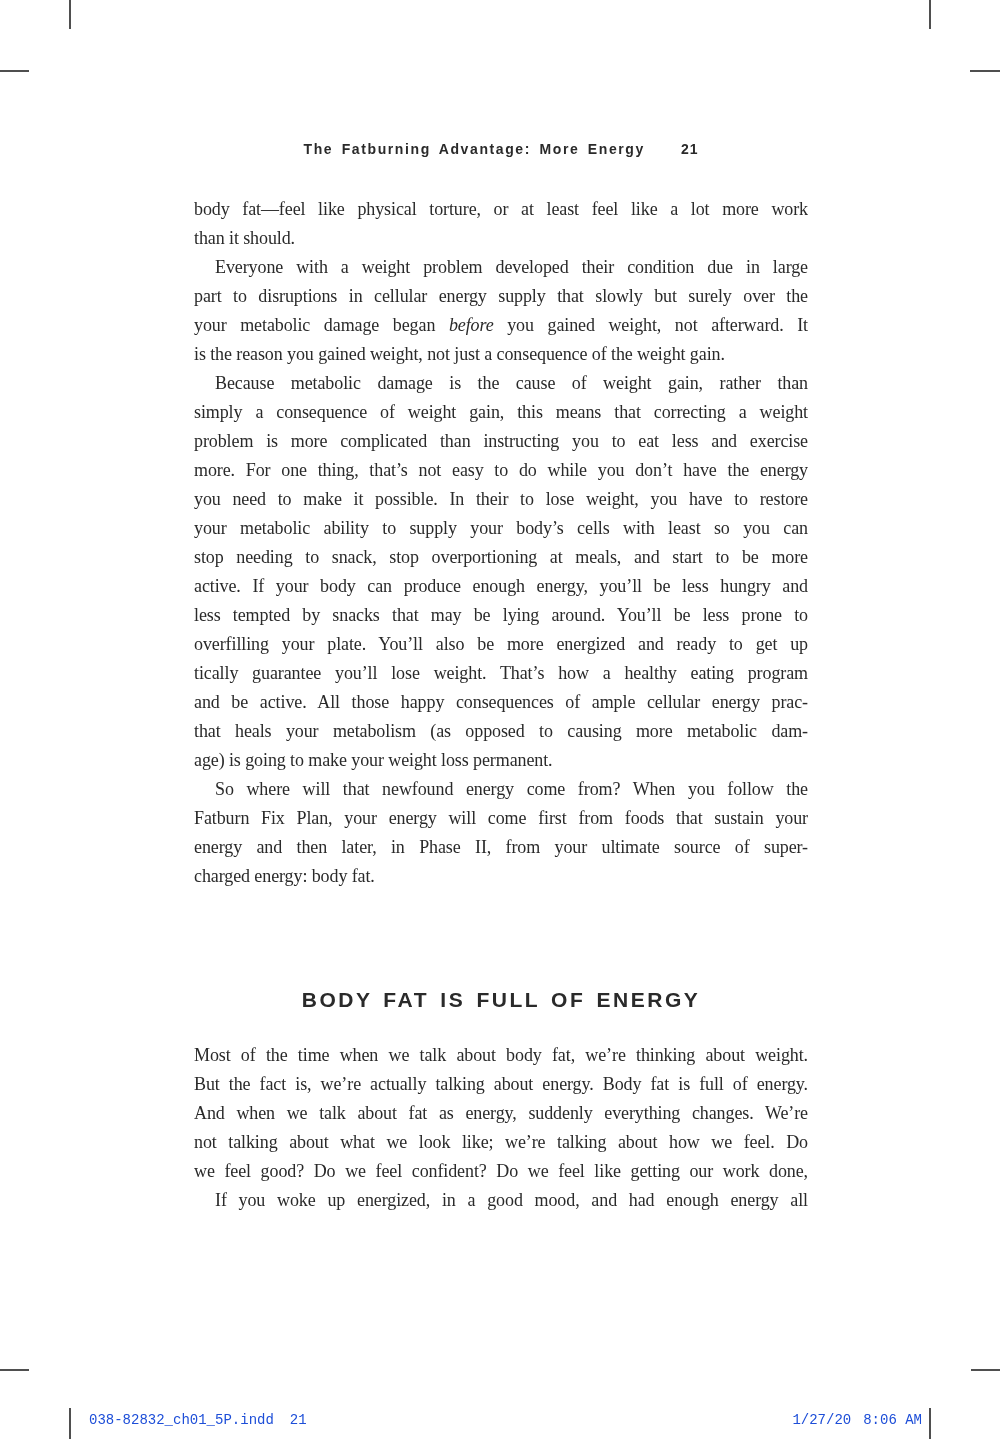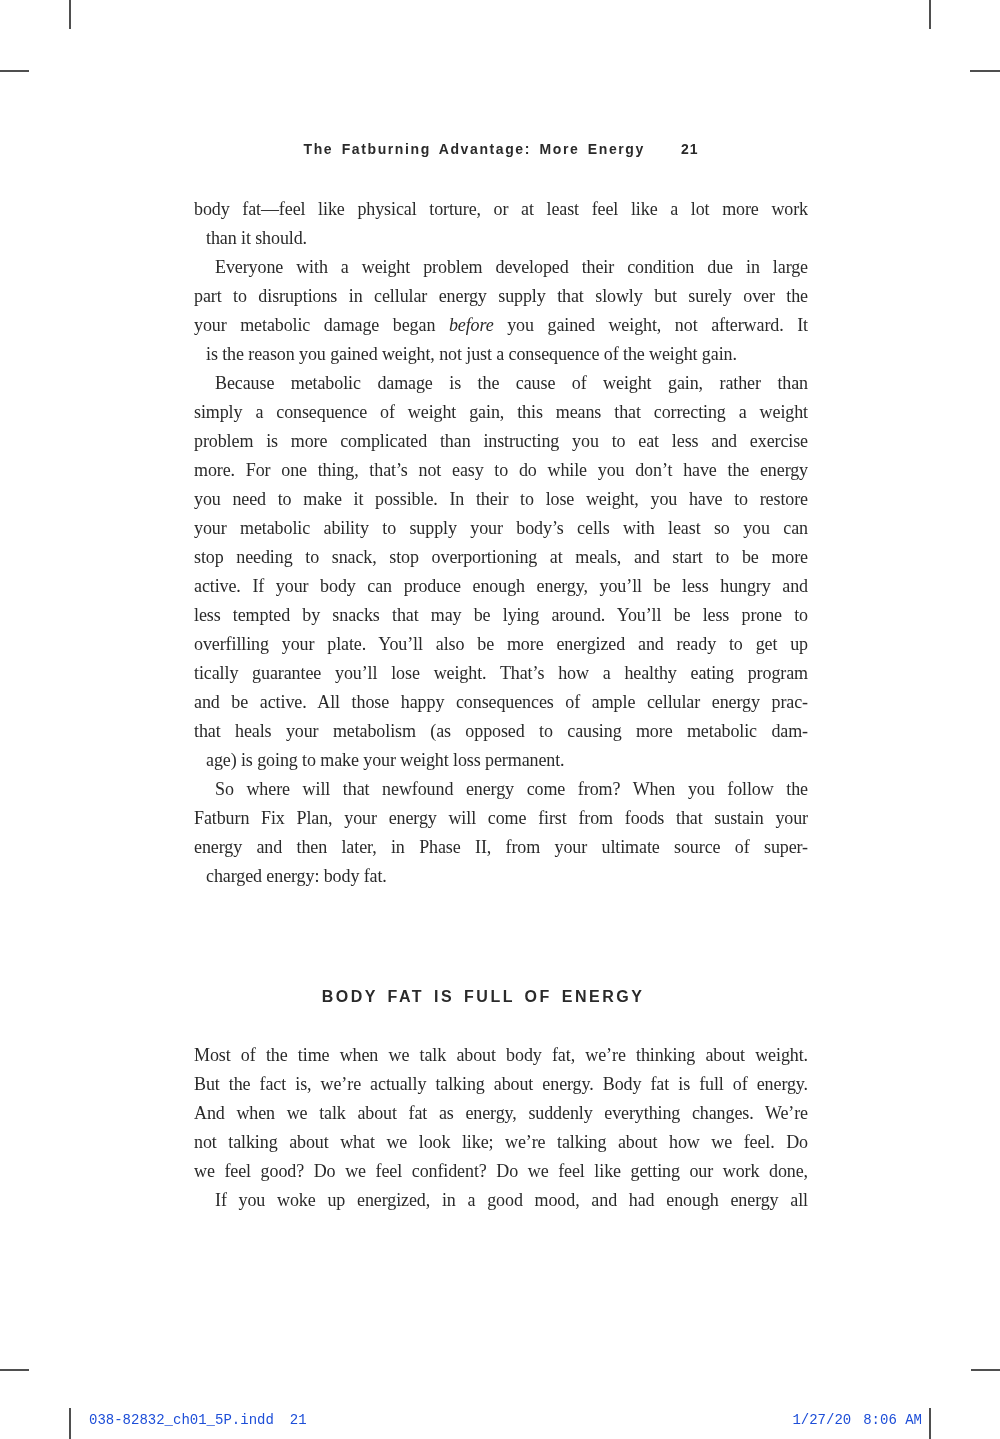--- a/index.html
+++ b/index.html
@@ -50,32 +50,32 @@
   #block1 { top: 195px; }
   #block2 { top: 1041px; }
 
   .paragraph { margin: 0; }
   .line {
     height: 29px;
     overflow: hidden;
     text-align: justify;
     text-align-last: justify;
   }
-  .line.flush  { text-align-last: left; margin-left: 12px; }
+  .line.flush  { text-align-last: left; }
   .line.indent { text-indent: 21px; }
   .line em { font-style: italic; }
 
   
   .section-heading {
     position: absolute;
-    top: 988px; left: 176px; width: 614px;
+    top: 988px; left: 194px; width: 614px;
     text-align: center;
     font-family: "Liberation Sans", sans-serif;
     font-weight: bold;
-    font-size: 16px;
+    font-size: 21px;
     letter-spacing: 2.5px;
     word-spacing: 3px;
     color: #2a2a2a;
     white-space: nowrap;
   }
 
   
   .footer-left, .footer-right {
     position: absolute;
     top: 1412px;

